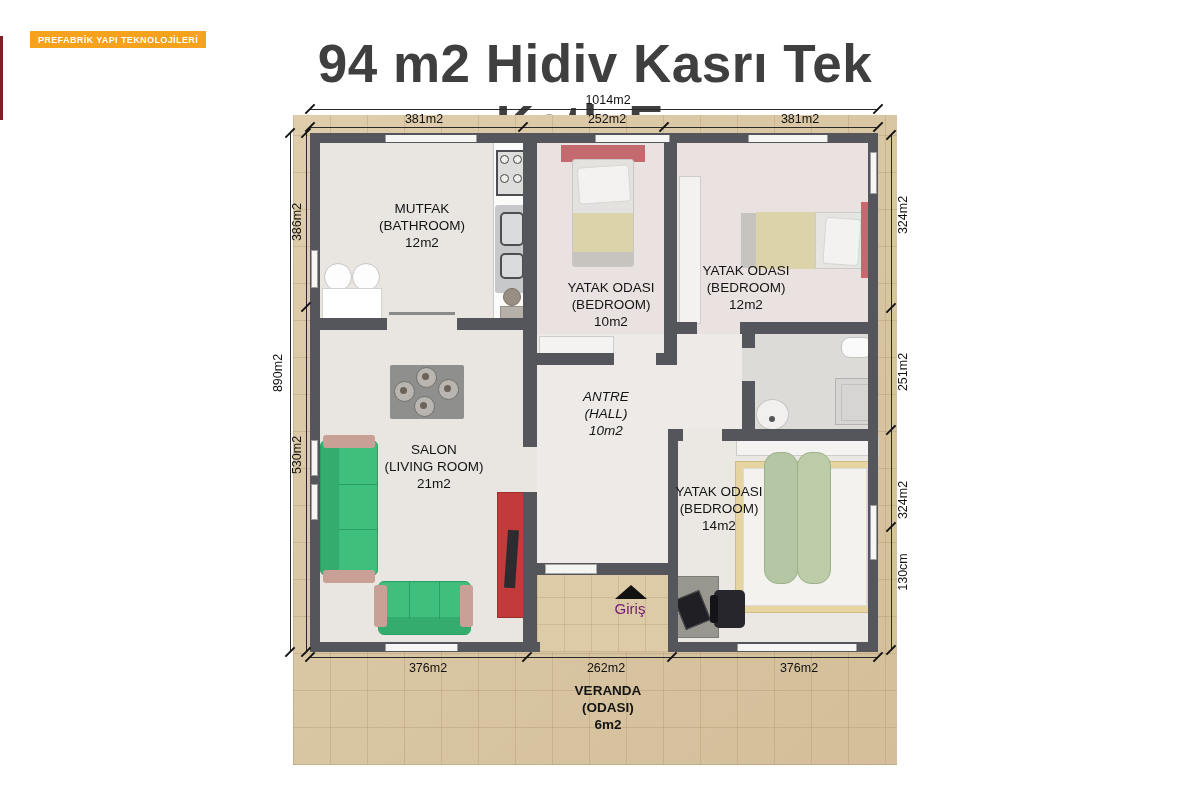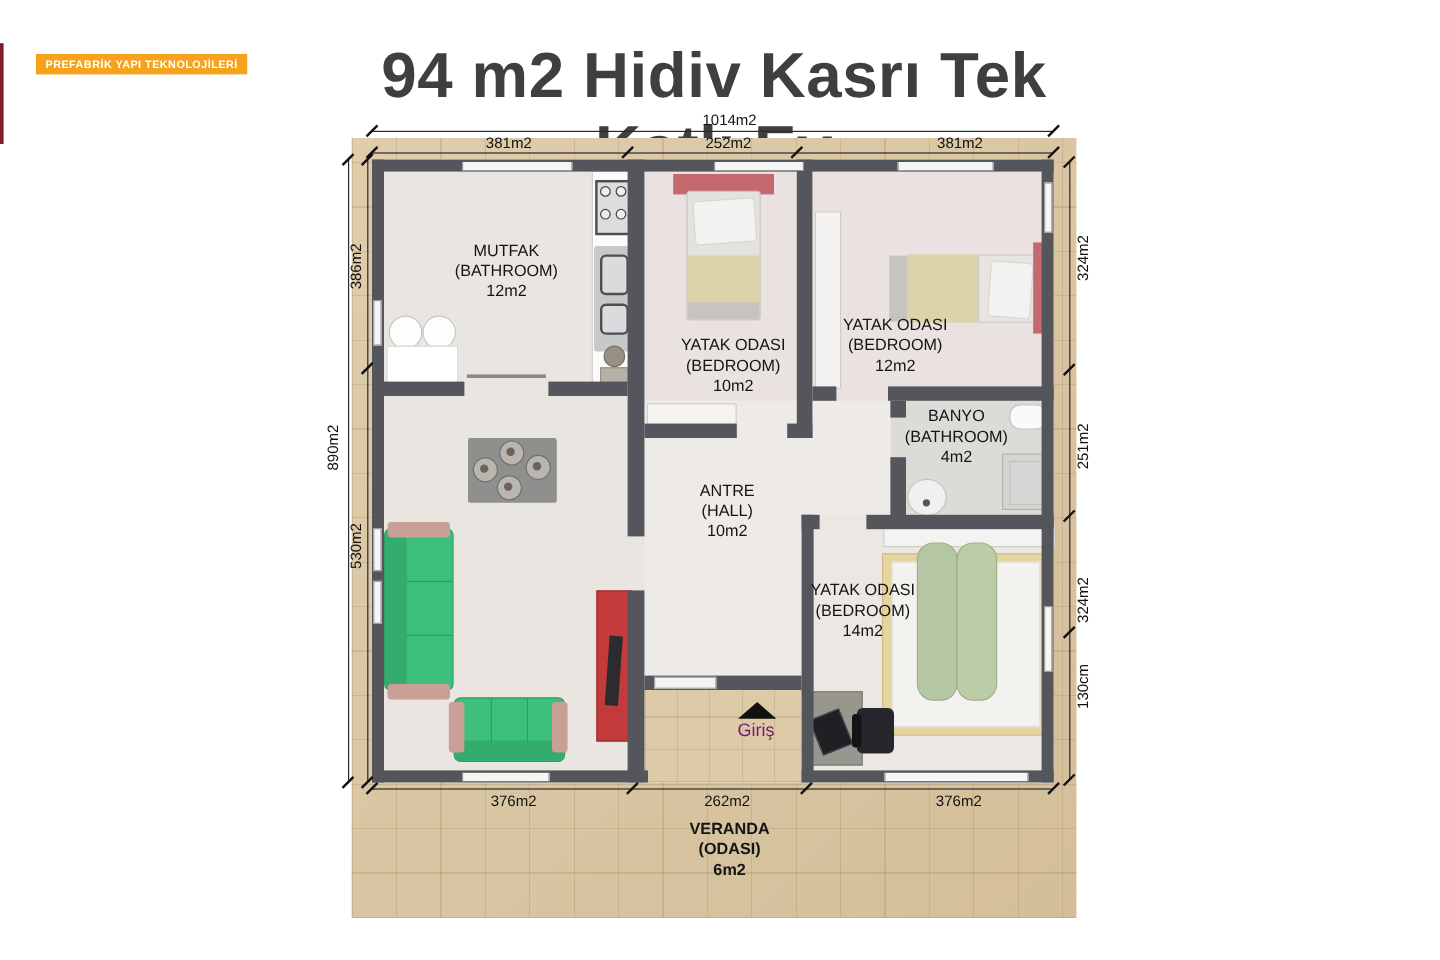--- a/index.html
+++ b/index.html
@@ -4,21 +4,21 @@
 <style>
   html,body{margin:0;padding:0;}
   body{font-family:"Liberation Sans",sans-serif;background:#ffffff;}
   #canvas{position:relative;width:1200px;height:800px;background:#fff;overflow:hidden;}
   .abs{position:absolute;}
 
   
   #edge-strip{left:0;top:36px;width:3px;height:84px;background:#7e1e26;}
   #logo{left:30px;top:30px;width:176px;}
   #logo .brand{font-weight:bold;font-size:46px;line-height:52px;color:#2c3a8e;letter-spacing:-2px;text-align:center;}
-  #logo .bar{margin-top:15px;background:#f6a21c;height:17px;display:flex;align-items:center;justify-content:center;}
+  #logo .bar{margin-top:1px;background:#f6a21c;height:17px;display:flex;align-items:center;justify-content:center;}
   #logo .bar span{color:#fff;font-size:9px;font-weight:bold;letter-spacing:.4px;white-space:nowrap;}
   #main-title{left:270px;top:33px;width:650px;text-align:center;font-size:53px;font-weight:700;color:#3f3f3f;letter-spacing:.5px;}
 
   
   #plan-band{left:293px;top:115px;width:604px;height:650px;
     background-color:#dbc7a2;
     background-image:
       repeating-linear-gradient(0deg,rgba(148,118,76,.22) 0 1px,transparent 1px 37px),
       repeating-linear-gradient(90deg,rgba(148,118,76,.22) 0 1px,transparent 1px 37px),
       linear-gradient(135deg,rgba(255,255,255,.10),rgba(120,90,50,.08));}
@@ -213,29 +213,29 @@
   <div class="room-label" style="left:611px;top:279px;">
     <div>YATAK ODASI</div>
     <div>(BEDROOM)</div>
     <div>10m2</div>
   </div>
   <div class="room-label" style="left:746px;top:262px;">
     <div>YATAK ODASI</div>
     <div>(BEDROOM)</div>
     <div>12m2</div>
   </div>
-  <div class="room-label" style="left:797px;top:338px;">
-    <div>BANYO</div>
-    <div>(BATHROOM)</div>
-    <div>4m2</div>
-  </div>
-  <div class="room-label" style="left:606px;top:400px;">
+  <div class="room-label" style="left:606px;top:388px;font-style:italic;">
     <div>ANTRE</div>
     <div>(HALL)</div>
     <div>10m2</div>
+  </div>
+  <div class="room-label" style="left:434px;top:441px;">
+    <div>SALON</div>
+    <div>(LIVING ROOM)</div>
+    <div>21m2</div>
   </div>
   <div class="room-label" style="left:719px;top:483px;">
     <div>YATAK ODASI</div>
     <div>(BEDROOM)</div>
     <div>14m2</div>
   </div>
   <div class="room-label veranda-label">
     <div>VERANDA</div>
     <div>(ODASI)</div>
     <div>6m2</div>

